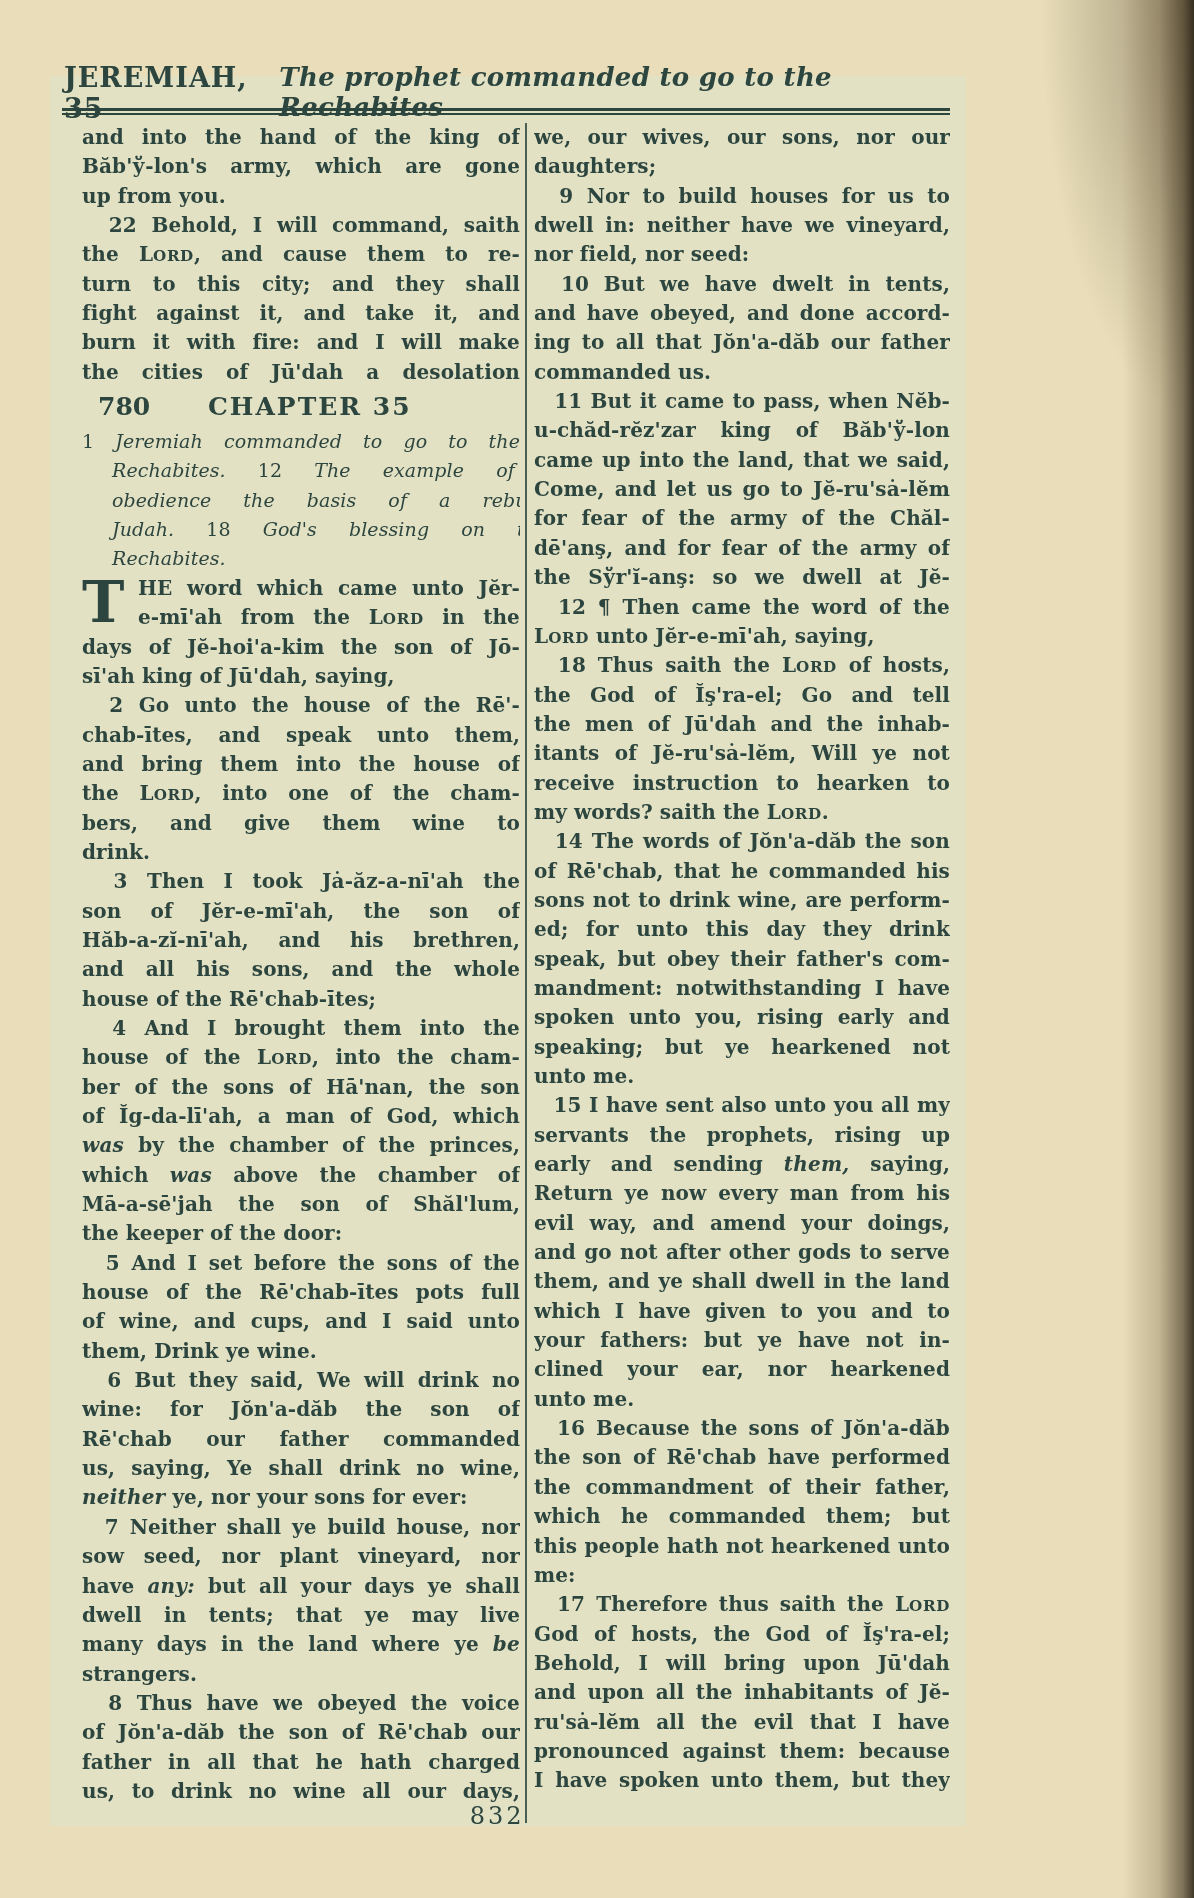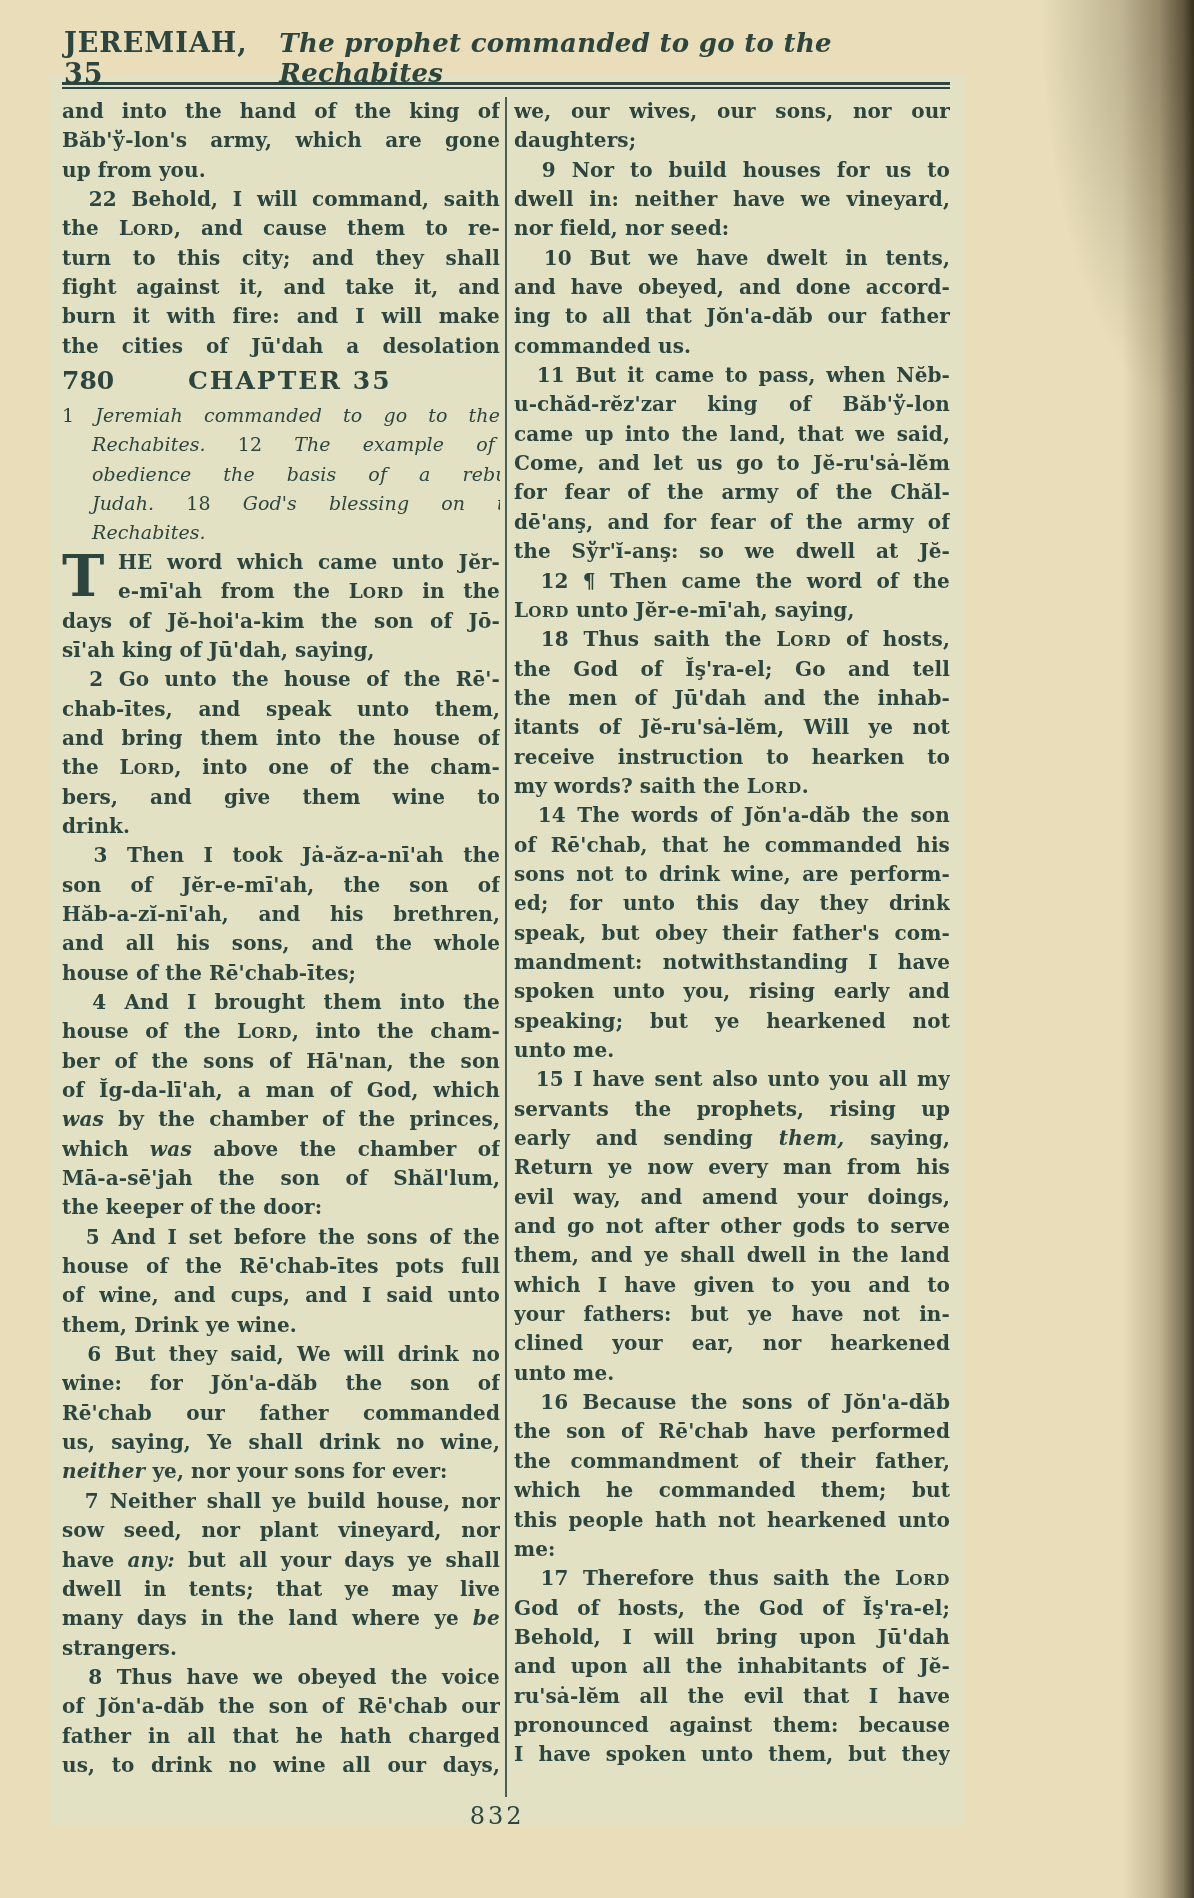--- a/index.html
+++ b/index.html
@@ -11,47 +11,47 @@
   }
   .text-wash{position:absolute;left:50px;top:76px;width:916px;height:1750px;
     background:#dee3ca;opacity:.6;}
   .edge-shadow{position:absolute;right:0;top:0;width:72px;height:100%;
     background:linear-gradient(to right, rgba(96,78,46,0) 0%, rgba(96,78,46,.28) 52%, rgba(58,46,26,.62) 85%, rgba(40,32,19,.88) 100%);}
   .corner-shade{position:absolute;right:0;top:0;width:160px;height:430px;
     background:radial-gradient(ellipse at 100% 0%, rgba(58,46,26,.45), rgba(58,46,26,0) 68%);}
 
   .printarea{position:absolute;left:62px;top:36px;width:888px;z-index:2;}
 
-  .pg-header{display:flex;justify-content:space-between;align-items:center;height:44px;padding:0 2px;}
+  .pg-header{display:flex;justify-content:space-between;align-items:flex-start;height:44px;padding:0 2px;margin-top:26px;}
   .book{font-size:27px;font-weight:700;letter-spacing:1px;}
   .rtitle{font-size:26px;font-style:italic;font-weight:700;letter-spacing:.3px;}
   .rule{height:2px;border-top:3px solid #2d453f;border-bottom:2px solid #2d453f;margin-top:2px;}
 
-  .cols{display:flex;margin-top:8px;position:relative;}
+  .cols{display:flex;margin-top:8px;position:relative;margin-left:20px;}
   .col{width:438px;}
   .col.rightcol{width:436px;margin-left:14px;}
   .divider{position:absolute;left:443px;top:0;height:1700px;width:2px;background:#2d453f;opacity:.85;}
 
   .line{display:flex;justify-content:space-between;height:29.35px;line-height:29.35px;
         font-size:20px;font-weight:700;overflow:hidden;letter-spacing:.1px;}
   .line.end{display:block;}
   .line .sp{flex:0 0 12px;}
   .sc{font-size:.76em;letter-spacing:.6px;}
   i{letter-spacing:.2px;}
 
   .sum .line{font-size:19px;font-style:italic;font-weight:400;}
   .sum .line.c{padding-left:30px;gap:32px;}
   .sum .up{font-style:normal;}
 
   .dc{position:relative;}
   .dc .cap{position:absolute;left:0;top:0;font-size:57px;line-height:56px;font-weight:700;}
   .dc .line.dcl{padding-left:56px;}
 
   .heading{position:relative;height:38px;line-height:38px;margin:1px 0 1px;}
-  .heading .side{position:absolute;left:0;font-size:25px;font-weight:700;}
+  .heading .side{position:absolute;left:16px;font-size:25px;font-weight:700;}
   .heading .title{position:absolute;left:52%;transform:translateX(-50%);
     font-size:25px;font-weight:700;letter-spacing:2px;white-space:nowrap;text-align:right;}
 
   .pagenum{position:absolute;left:49%;transform:translateX(-50%);top:1766px;
     font-size:24px;font-weight:400;letter-spacing:3px;}
 </style>
 </head>
 <body>
 
 <div class="text-wash"></div>

